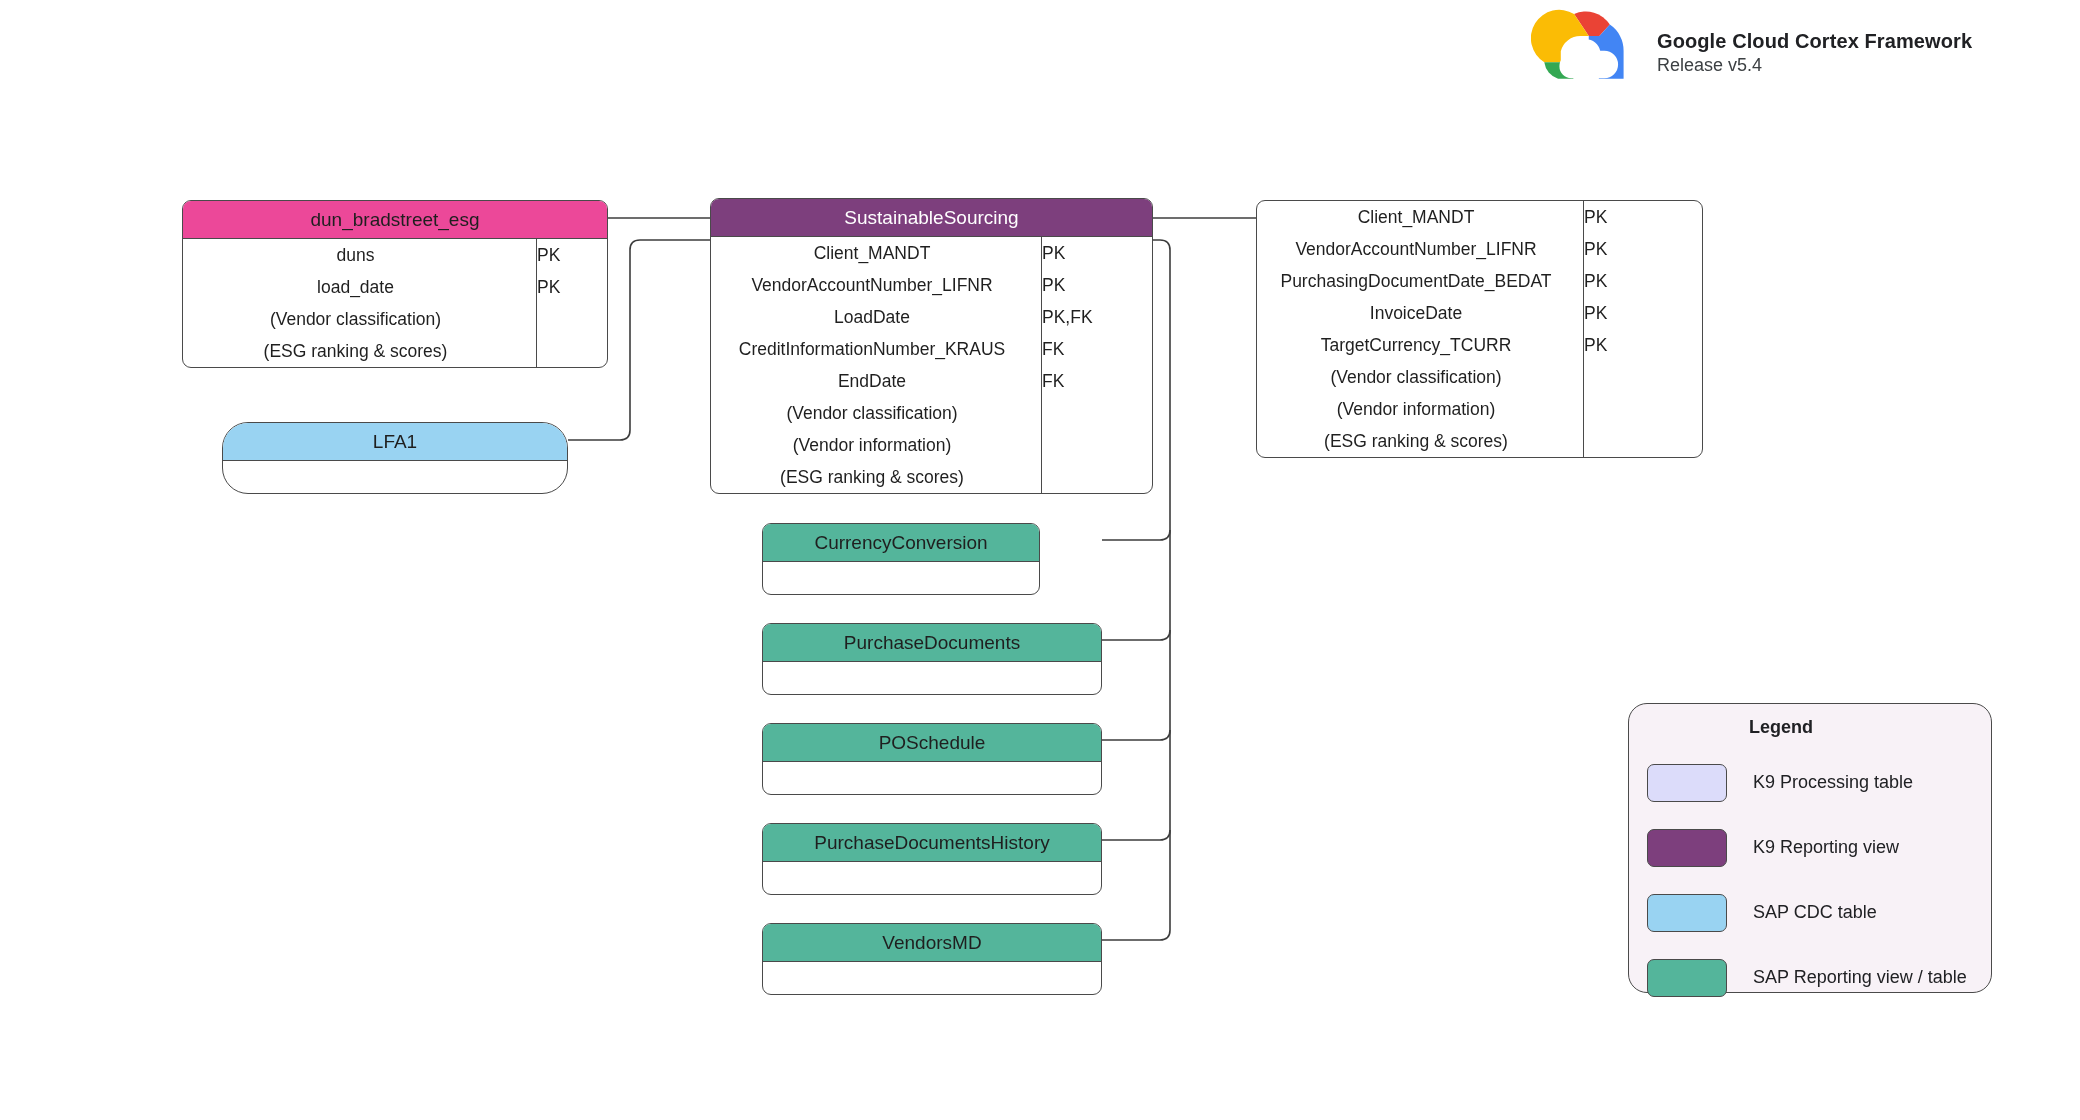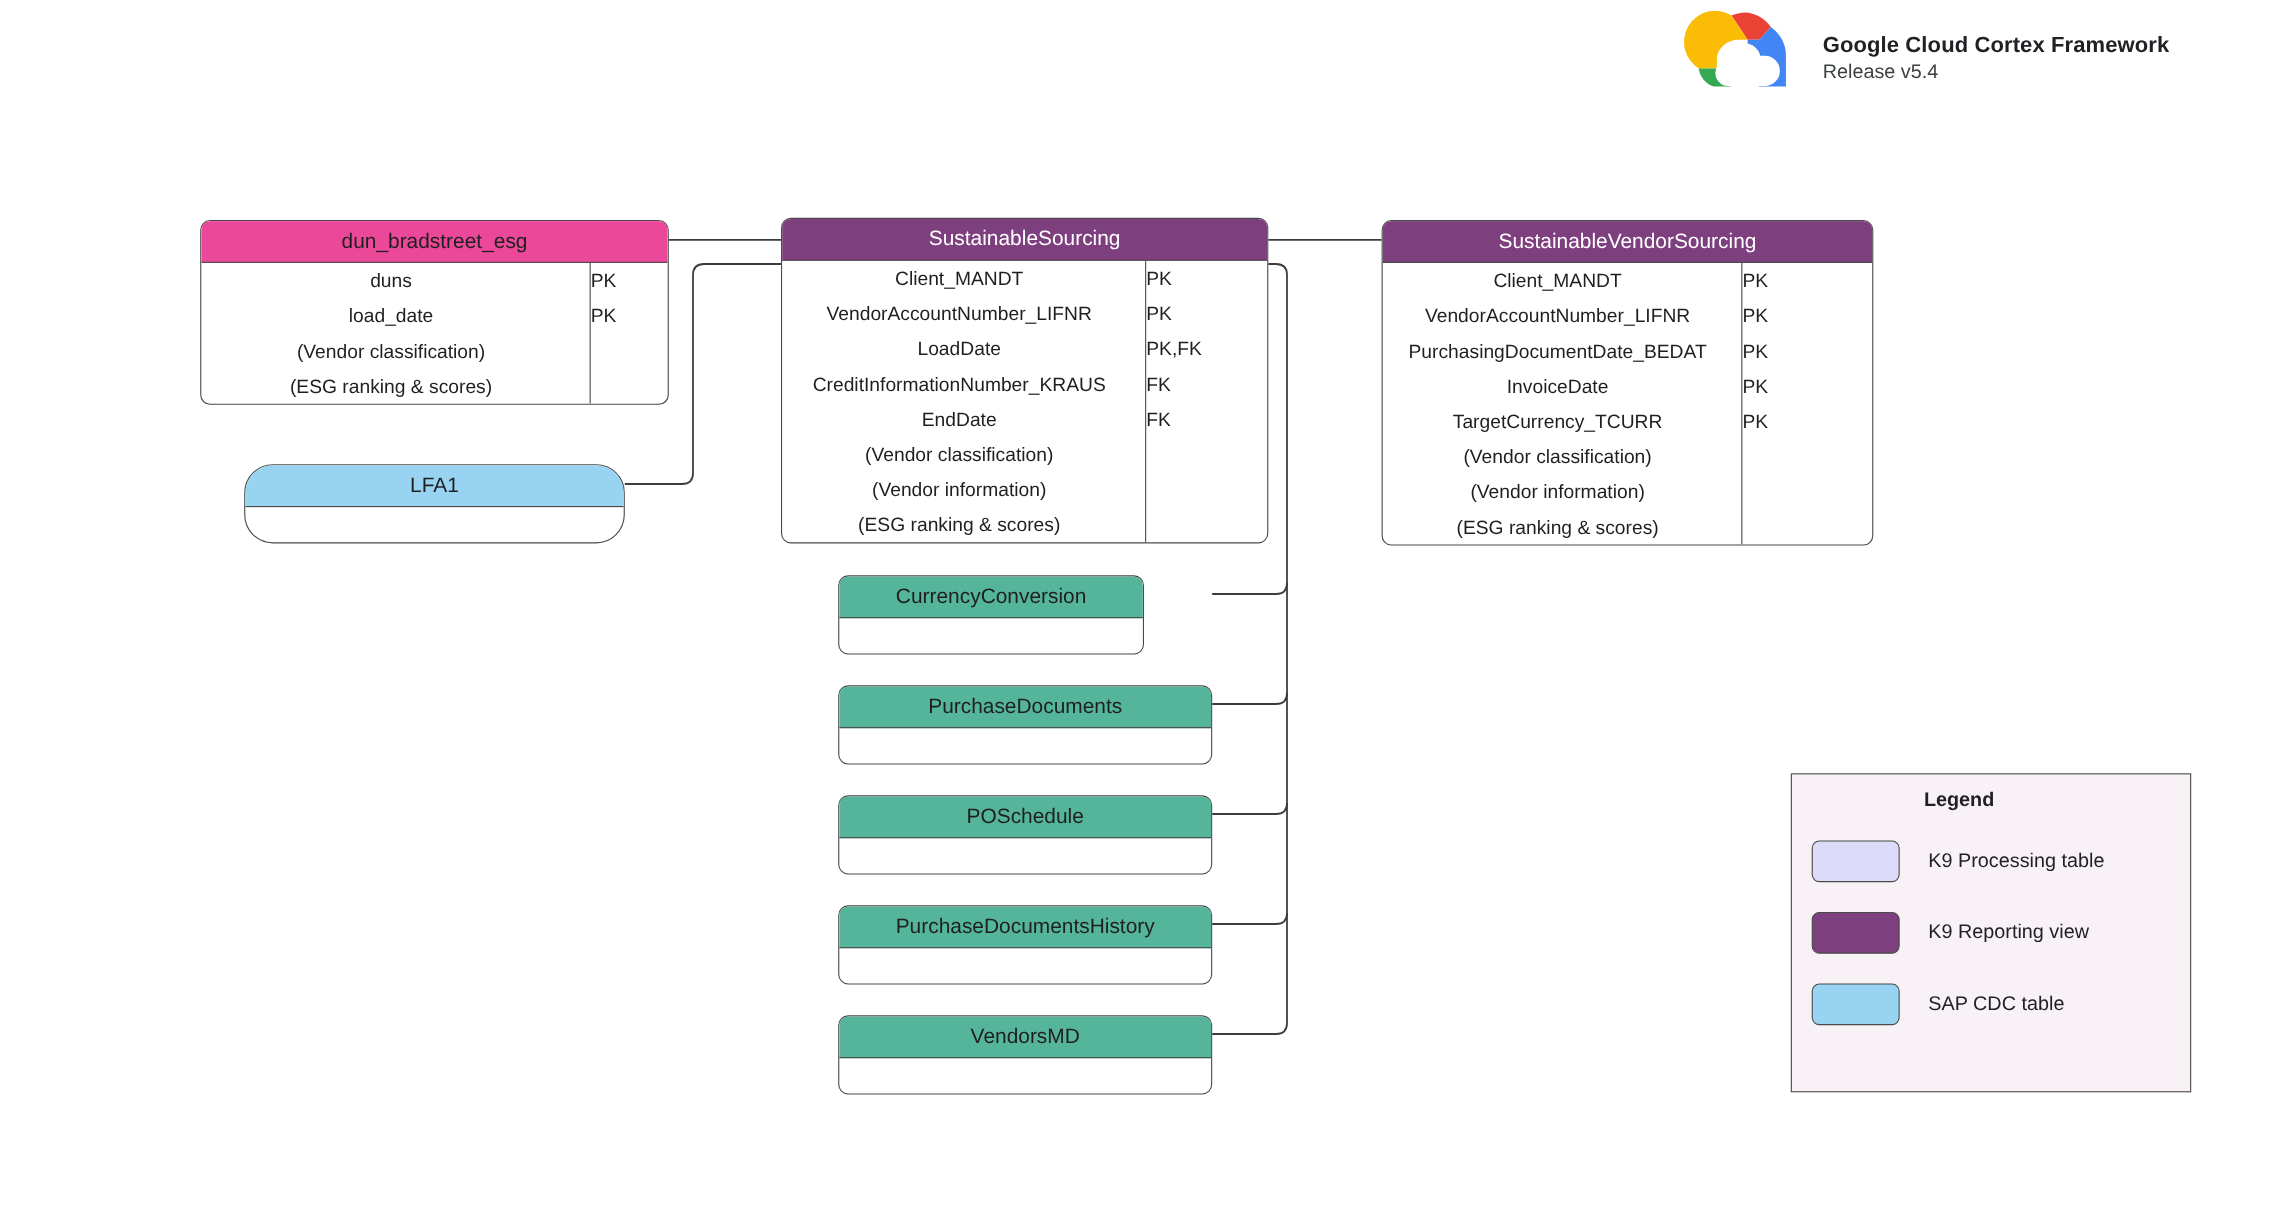--- a/index.html
+++ b/index.html
@@ -117,21 +117,21 @@
   
   #legend {
     position: absolute;
     left: 1628px;
     top: 703px;
     width: 364px;
     height: 290px;
     box-sizing: border-box;
     background: #f8f2f7;
     border: 1.3px solid #4a4a4a;
-    border-radius: 0;
+    border-radius: 19px;
   }
   #legend .legend-title {
     position: absolute;
     left: 120px;
     top: 13px;
     font-size: 18px;
     font-weight: bold;
     color: #202124;
   }
   #legend .legend-list {
@@ -233,21 +233,20 @@
             <div class="ename" data-name="attribute-name" style="margin-right: 110px;">(Vendor information)</div>
             <div class="ekey" data-name="attribute-key" style="width: 110px; margin-left: -110px;"></div>
           </div>
           <div class="erow" data-name="entity-row">
             <div class="ename" data-name="attribute-name" style="margin-right: 110px;">(ESG ranking &amp; scores)</div>
             <div class="ekey" data-name="attribute-key" style="width: 110px; margin-left: -110px;"></div>
           </div>
         </div>
       </div>
       <div class="entity t-k9view haskeys" data-name="entity-table-sustainable_vendor_sourcing" style="left: 1256px; top: 200px; width: 447px;">
-        <div class="ehead" data-name="entity-header-sustainable_vendor_sourcing">SustainableVendorSourcing</div>
         <div class="ebody" data-name="entity-body-sustainable_vendor_sourcing">
           <div class="erow" data-name="entity-row">
             <div class="ename" data-name="attribute-name" style="margin-right: 118px;">Client_MANDT</div>
             <div class="ekey" data-name="attribute-key" style="width: 118px; margin-left: -118px;">PK</div>
           </div>
           <div class="erow" data-name="entity-row">
             <div class="ename" data-name="attribute-name" style="margin-right: 118px;">VendorAccountNumber_LIFNR</div>
             <div class="ekey" data-name="attribute-key" style="width: 118px; margin-left: -118px;">PK</div>
           </div>
           <div class="erow" data-name="entity-row">
@@ -320,16 +319,20 @@
           <div class="legend-label" data-name="legend-label">K9 Processing table</div>
         </div>
         <div class="legend-item" data-name="legend-item">
           <div class="swatch" data-name="legend-swatch" style="background: rgb(125, 63, 125);"></div>
           <div class="legend-label" data-name="legend-label">K9 Reporting view</div>
         </div>
         <div class="legend-item" data-name="legend-item">
           <div class="swatch" data-name="legend-swatch" style="background: rgb(153, 211, 242);"></div>
           <div class="legend-label" data-name="legend-label">SAP CDC table</div>
         </div>
+        <div class="legend-item" data-name="legend-item">
+          <div class="swatch" data-name="legend-swatch" style="background: rgb(84, 181, 155);"></div>
+          <div class="legend-label" data-name="legend-label">SAP Reporting view / table</div>
+        </div>
       </div>
   </div>
 
 </div>
 
 </body></html>

